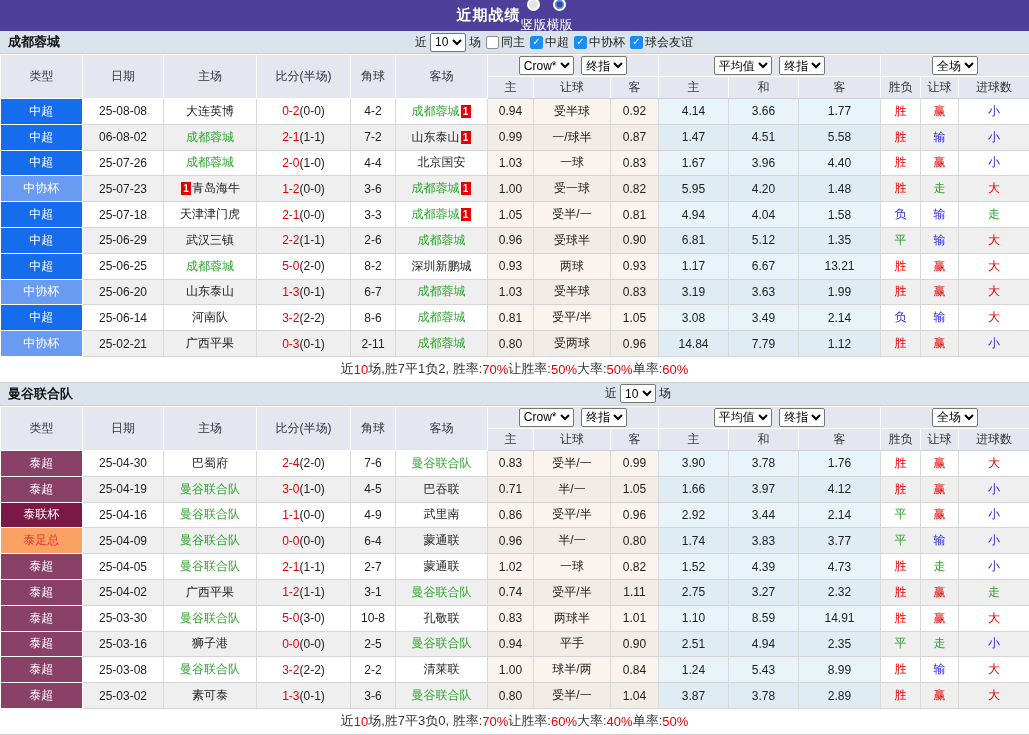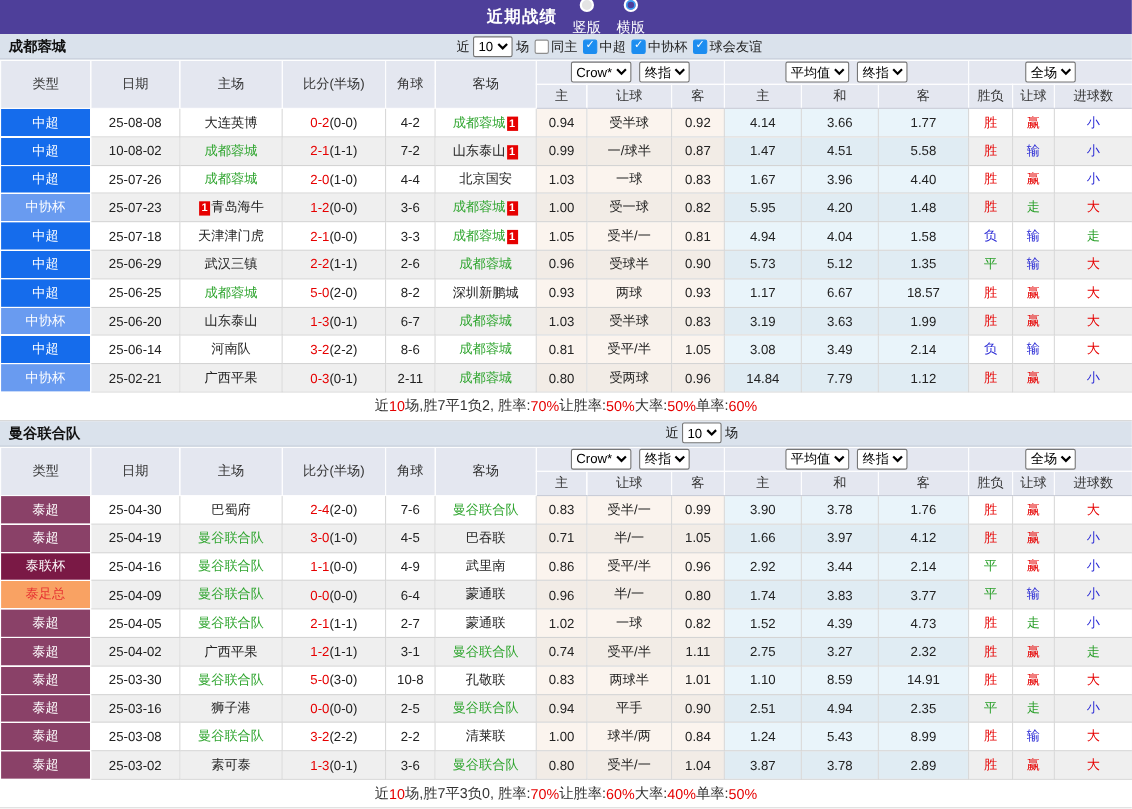--- a/index.html
+++ b/index.html
@@ -1,19 +1,19 @@
 <!DOCTYPE html>
 <html><head>
 <meta charset="utf-8">
 <style>
   * { margin:0; padding:0; box-sizing:border-box; }
   html,body { width:1029px; }
   body { font-family:"Liberation Sans","DejaVu Sans",sans-serif; background:#fff; color:#222; }
 
-  .titlebar { height:31px; background:#4E3F9A; display:flex; align-items:center; justify-content:center; gap:14px; color:#fff; }
+  .titlebar { height:31px; background:#4E3F9A; display:flex; align-items:center; justify-content:center; color:#fff; }
   .titlebar .title { font-size:15px; font-weight:bold; letter-spacing:1px; }
   .radio-opt { display:flex; align-items:center; gap:5px; font-size:13px; cursor:pointer;flex-direction:column; }
   .radio { width:13px; height:13px; border-radius:50%; border:2px solid #fff; display:inline-block; }
   .radio.on { background:#E4E4E4; }
   .radio.off { background:transparent; box-shadow: inset 0 0 0 1.5px #39A0F5; }
 
   .section-bar { height:23px; background:#DAE2EC; position:relative; display:flex; align-items:center; font-size:12px; border-bottom:1px solid #C6CEDA; }
   .team-name { font-weight:bold; font-size:13px; margin-left:8px; color:#111; }
   .filter { position:absolute; top:0; height:100%; display:flex; align-items:center; font-size:12px; color:#222; }
   .filter select { font-size:12px; height:19px; margin:0 3px; border:1px solid #767676; border-radius:2px; background:#fff; }
@@ -148,21 +148,21 @@
         <td class="oddc">0.92</td>
         <td class="avgc">4.14</td>
         <td class="avgc">3.66</td>
         <td class="avgc">1.77</td>
         <td><span class="c-r">胜</span></td>
         <td><span class="c-r">赢</span></td>
         <td><span class="c-b">小</span></td>
       </tr>
       <tr>
         <td class="type-cell t-csl">中超</td>
-        <td>10-08-02</td>
+        <td>06-08-02</td>
         <td><span class="green">成都蓉城</span></td>
         <td><span class="ft">2-1</span><span class="ht">(1-1)</span></td>
         <td>7-2</td>
         <td><span>山东泰山</span><span class="badge">1</span></td>
         <td class="oddc">0.99</td>
         <td class="oddc">一/球半</td>
         <td class="oddc">0.87</td>
         <td class="avgc">1.47</td>
         <td class="avgc">4.51</td>
         <td class="avgc">5.58</td>
@@ -224,40 +224,40 @@
       <tr>
         <td class="type-cell t-csl">中超</td>
         <td>25-06-29</td>
         <td><span>武汉三镇</span></td>
         <td><span class="ft">2-2</span><span class="ht">(1-1)</span></td>
         <td>2-6</td>
         <td><span class="green">成都蓉城</span></td>
         <td class="oddc">0.96</td>
         <td class="oddc">受球半</td>
         <td class="oddc">0.90</td>
-        <td class="avgc">5.73</td>
+        <td class="avgc">6.81</td>
         <td class="avgc">5.12</td>
         <td class="avgc">1.35</td>
         <td><span class="c-g">平</span></td>
         <td><span class="c-b">输</span></td>
         <td><span class="c-r">大</span></td>
       </tr>
       <tr>
         <td class="type-cell t-csl">中超</td>
         <td>25-06-25</td>
         <td><span class="green">成都蓉城</span></td>
         <td><span class="ft">5-0</span><span class="ht">(2-0)</span></td>
         <td>8-2</td>
         <td><span>深圳新鹏城</span></td>
         <td class="oddc">0.93</td>
         <td class="oddc">两球</td>
         <td class="oddc">0.93</td>
         <td class="avgc">1.17</td>
         <td class="avgc">6.67</td>
-        <td class="avgc">18.57</td>
+        <td class="avgc">13.21</td>
         <td><span class="c-r">胜</span></td>
         <td><span class="c-r">赢</span></td>
         <td><span class="c-r">大</span></td>
       </tr>
       <tr>
         <td class="type-cell t-cfa">中协杯</td>
         <td>25-06-20</td>
         <td><span>山东泰山</span></td>
         <td><span class="ft">1-3</span><span class="ht">(0-1)</span></td>
         <td>6-7</td>

